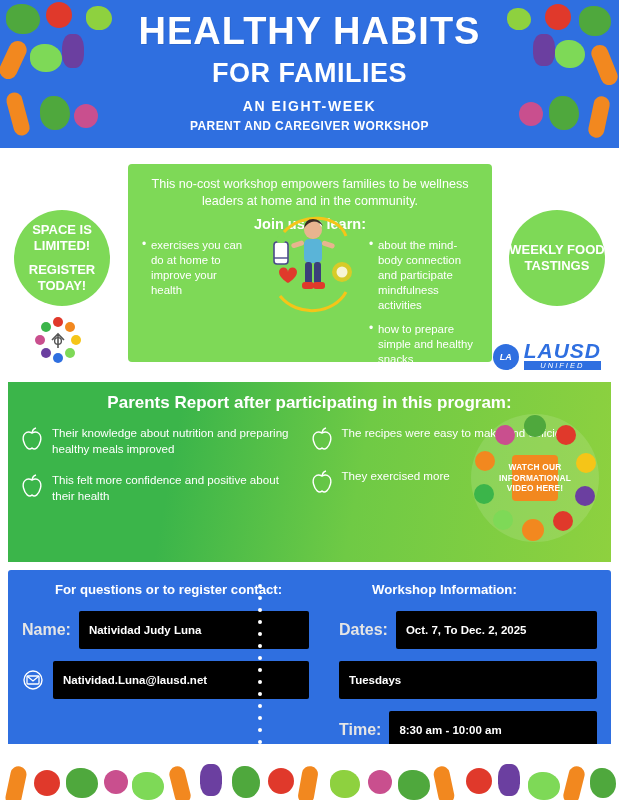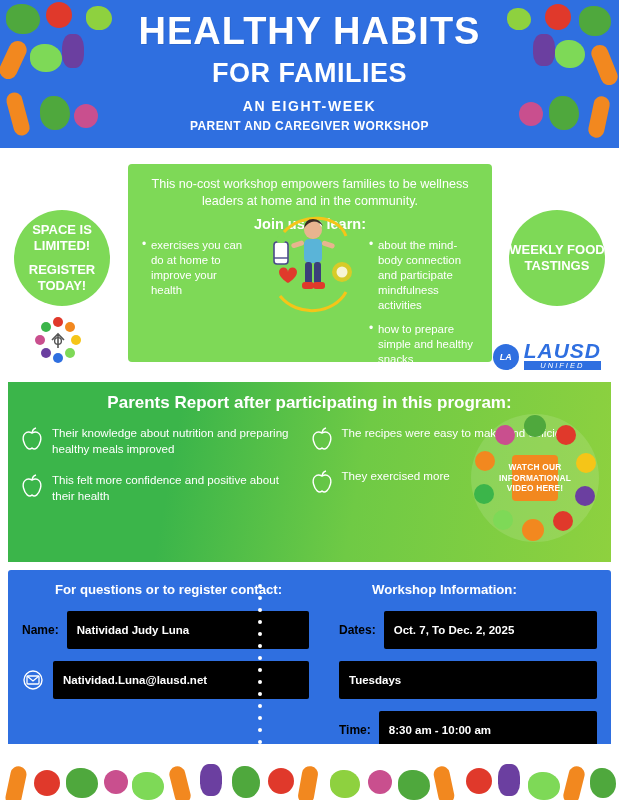--- a/index.html
+++ b/index.html
@@ -233,22 +233,22 @@
   .c-right { width: 48%; padding-left: 18px; }
   .c-head {
     color: #ffffff;
     font-size: 13.2px;
     font-weight: bold;
     margin-bottom: 14px;
     padding-left: 33px;
   }
   .field-row { display: flex; align-items: center; margin-bottom: 12px; }
   .field-label {
-    color: #000000;
-    font-size: 12px;
+    color: #e5e5e5;
+    font-size: 16px;
     font-weight: bold;
     margin-right: 8px;
     white-space: nowrap;
   }
   .field-box {
     background: #000000;
     color: #ffffff;
     font-size: 11.5px;
     font-weight: bold;
     padding: 13px 10px;

